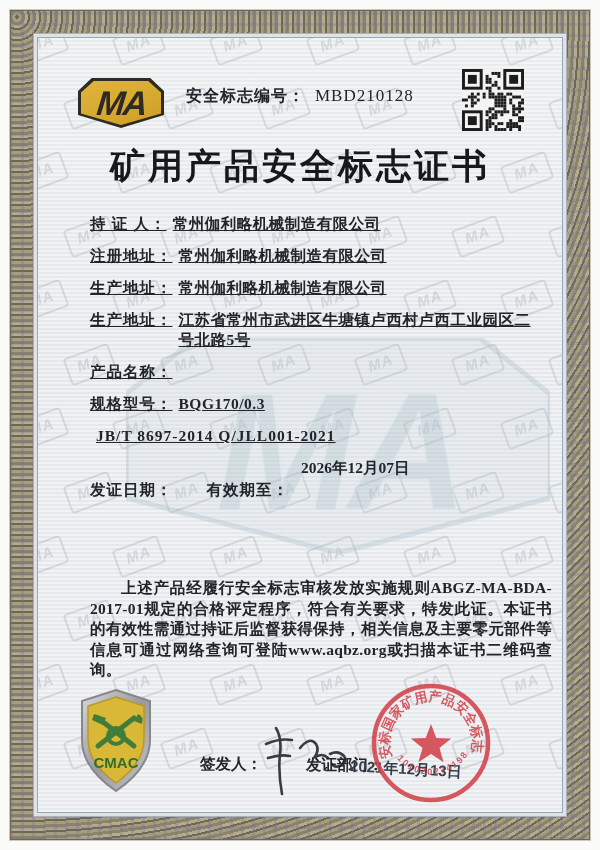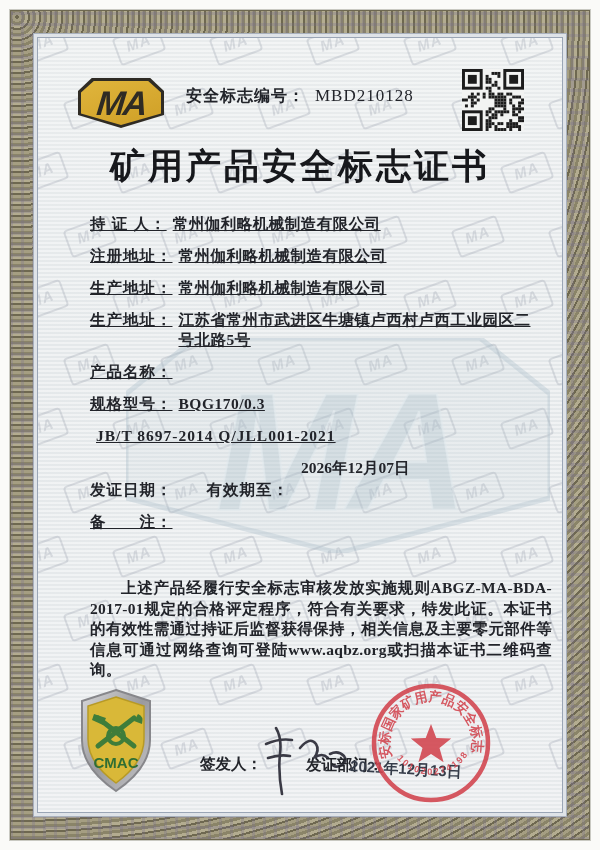--- a/index.html
+++ b/index.html
@@ -347,24 +347,20 @@
           </div>
           <div class="dates">
             <span class="pair">
               <span class="lbl">发证日期：</span>
             </span>
             <span class="pair">
               <span class="lbl">有效期至：</span>
               <span class="val">2026年12月07日</span>
             </span>
           </div>
-          <div class="frow">
-            <span class="lbl">备　　注：</span>
-            <span class="val"></span>
-          </div>
         </div>
 
       <div class="statement">上述产品经履行安全标志审核发放实施规则ABGZ-MA-BDA-2017-01规定的合格评定程序，符合有关要求，特发此证。本证书的有效性需通过持证后监督获得保持，相关信息及主要零元部件等信息可通过网络查询可登陆www.aqbz.org或扫描本证书二维码查询。</div>
 
       <div class="footer">
 
         <svg class="cmac" width="76" height="106" viewBox="0 0 76 106">
           <defs>
             <linearGradient id="silv" x1="0" y1="0" x2="1" y2="1">
               <stop offset="0" stop-color="#d9d9db"></stop>

